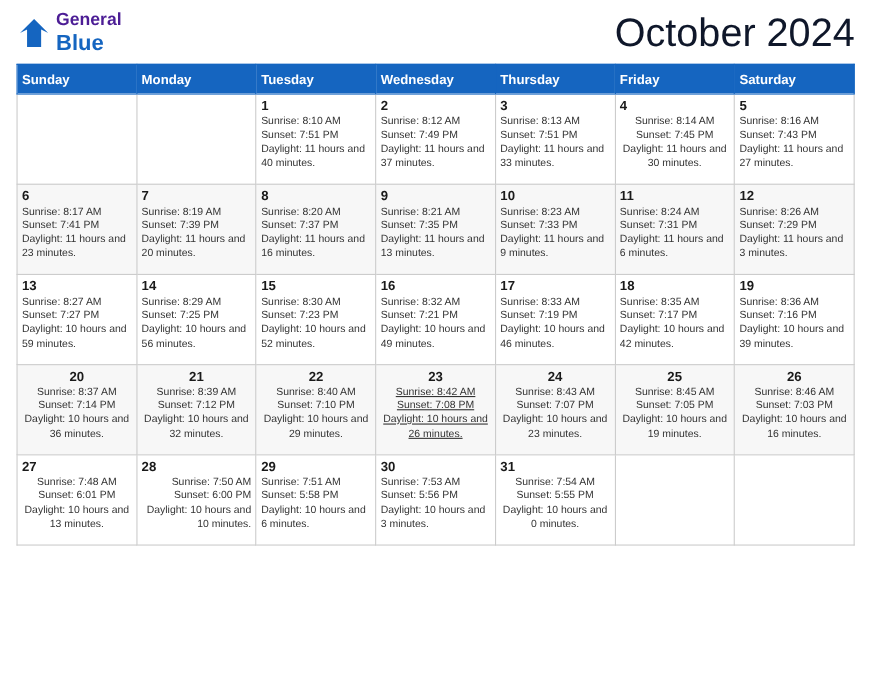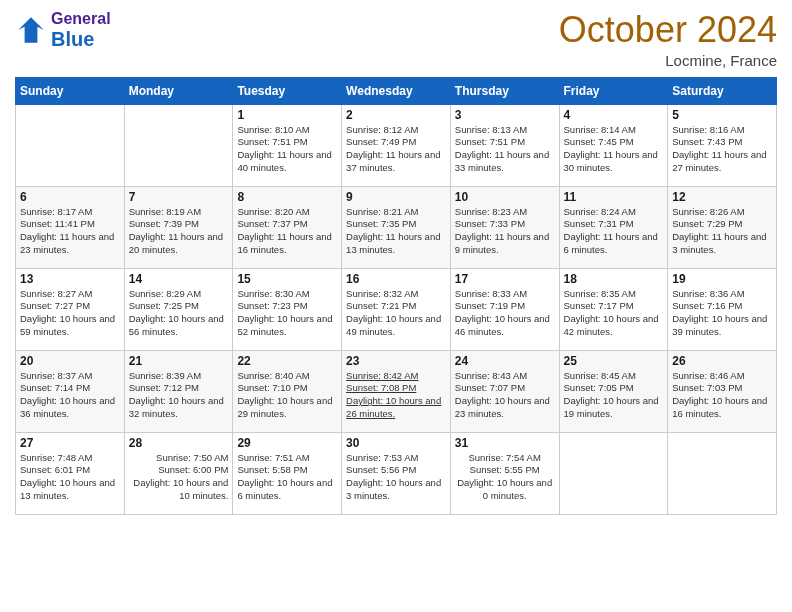--- a/index.html
+++ b/index.html
@@ -30,21 +30,21 @@
     .logo-icon {
       width: 32px;
       height: 32px;
     }
     .title-area {
       text-align: right;
     }
     .month-title {
       font-size: 36px;
       font-weight: 300;
-      color: #a16207;
+      color: #0f172a;
       line-height: 1.1;
     }
     .location {
       font-size: 15px;
       color: #444;
       margin-top: 2px;
     }
     .calendar {
       width: 100%;
       border-collapse: collapse;
@@ -96,21 +96,20 @@
 
         <polygon points="20,4 36,20 28,16 28,36 12,36 12,16 4,20" fill="#1565c0"></polygon>
       </svg>
       <div>
         <div style="font-size:16px;font-weight:bold;color:#4c1d95;line-height:1.1;">General</div>
         <div style="font-size:20px;font-weight:bold;color:#1565c0;line-height:1.1;">Blue</div>
       </div>
     </div>
     <div class="title-area">
       <div class="month-title">October 2024</div>
-      <div class="location">Locmine, France</div>
     </div>
   </div>
 
   <table class="calendar">
     <thead>
       <tr>
       <th>Sunday</th>
           <th>Monday</th>
           <th>Tuesday</th>
           <th>Wednesday</th>
@@ -136,36 +135,36 @@
 Daylight: 11 hours and 37 minutes.</div>
           </td>
           <td>
             <div class="day-number">3</div>
             <div class="day-info" style="white-space: pre-line;">Sunrise: 8:13 AM
 Sunset: 7:51 PM
 Daylight: 11 hours and 33 minutes.</div>
           </td>
           <td>
             <div class="day-number">4</div>
-            <div class="day-info" style="white-space: pre-line;">Sunrise: 8:14 AM
+            <div class="day-info" style="white-space: pre-line; text-align: center;">Sunrise: 8:14 AM
 Sunset: 7:45 PM
 Daylight: 11 hours and 30 minutes.</div>
           </td>
           <td>
             <div class="day-number">5</div>
             <div class="day-info" style="white-space: pre-line;">Sunrise: 8:16 AM
 Sunset: 7:43 PM
 Daylight: 11 hours and 27 minutes.</div>
           </td>
         </tr>
         <tr style="background: rgb(247, 247, 247);">
           <td>
             <div class="day-number">6</div>
             <div class="day-info" style="white-space: pre-line;">Sunrise: 8:17 AM
-Sunset: 11:41 PM
+Sunset: 7:41 PM
 Daylight: 11 hours and 23 minutes.</div>
           </td>
           <td>
             <div class="day-number">7</div>
             <div class="day-info" style="white-space: pre-line;">Sunrise: 8:19 AM
 Sunset: 7:39 PM
 Daylight: 11 hours and 20 minutes.</div>
           </td>
           <td>
             <div class="day-number">8</div>
@@ -235,21 +234,21 @@
 Sunset: 7:17 PM
 Daylight: 10 hours and 42 minutes.</div>
           </td>
           <td>
             <div class="day-number">19</div>
             <div class="day-info" style="white-space: pre-line;">Sunrise: 8:36 AM
 Sunset: 7:16 PM
 Daylight: 10 hours and 39 minutes.</div>
           </td>
         </tr>
-        <tr style="background: rgb(247, 247, 247);">
+        <tr style="background: rgb(247, 247, 247); text-align: center;">
           <td>
             <div class="day-number">20</div>
             <div class="day-info" style="white-space: pre-line;">Sunrise: 8:37 AM
 Sunset: 7:14 PM
 Daylight: 10 hours and 36 minutes.</div>
           </td>
           <td>
             <div class="day-number">21</div>
             <div class="day-info" style="white-space: pre-line;">Sunrise: 8:39 AM
 Sunset: 7:12 PM
@@ -282,21 +281,21 @@
           <td>
             <div class="day-number">26</div>
             <div class="day-info" style="white-space: pre-line;">Sunrise: 8:46 AM
 Sunset: 7:03 PM
 Daylight: 10 hours and 16 minutes.</div>
           </td>
         </tr>
         <tr>
           <td>
             <div class="day-number">27</div>
-            <div class="day-info" style="white-space: pre-line;">Sunrise: 7:48 AM
+            <div class="day-info" style="white-space: pre-line; text-align: center;">Sunrise: 7:48 AM
 Sunset: 6:01 PM
 Daylight: 10 hours and 13 minutes.</div>
           </td>
           <td>
             <div class="day-number">28</div>
             <div class="day-info" style="white-space: pre-line; text-align: right;">Sunrise: 7:50 AM
 Sunset: 6:00 PM
 Daylight: 10 hours and 10 minutes.</div>
           </td>
           <td>

